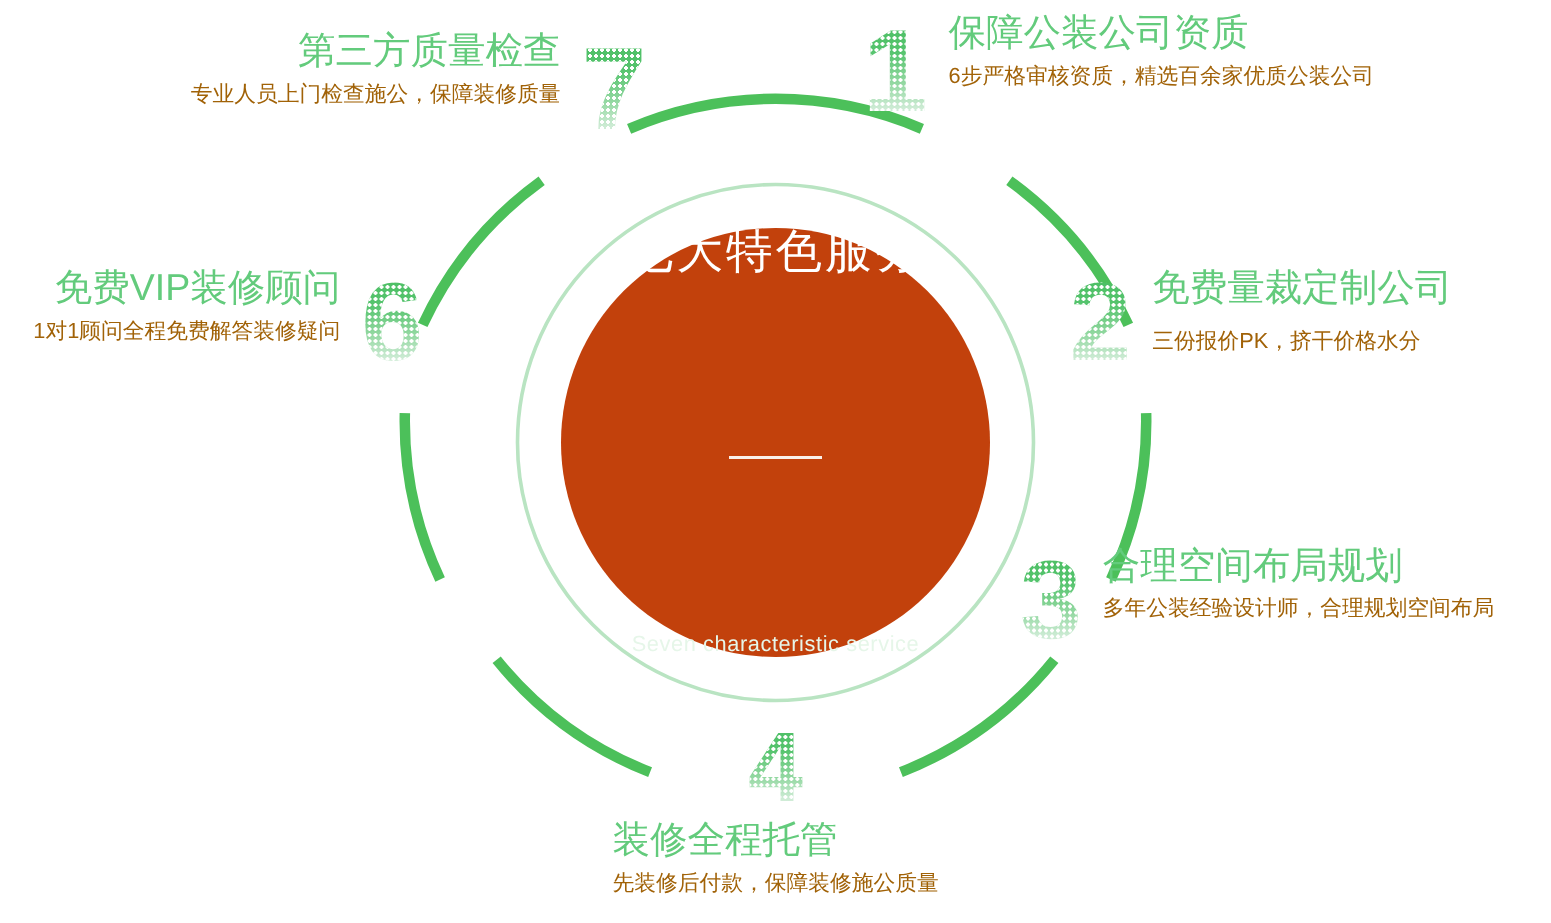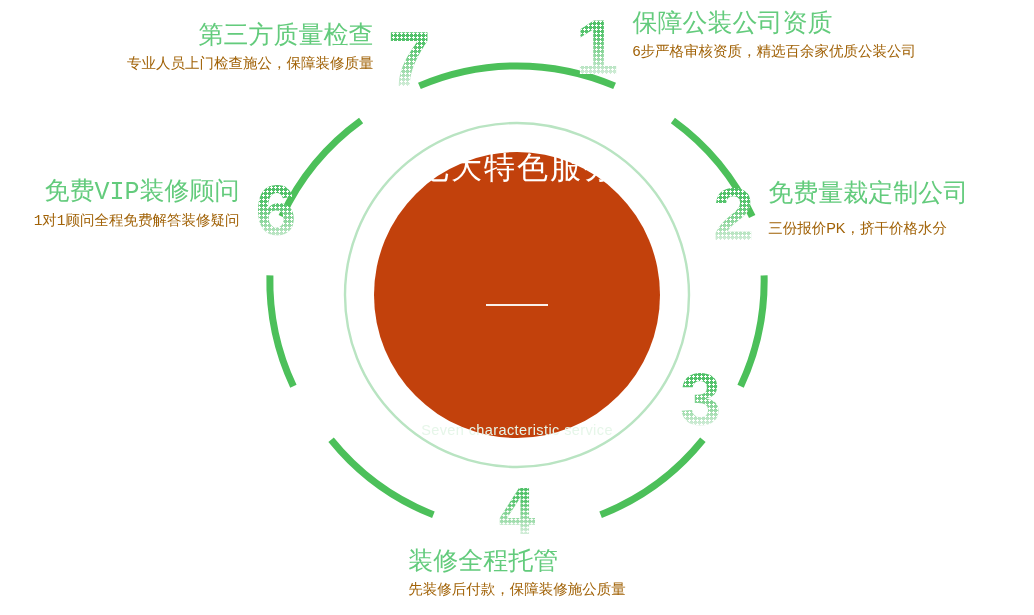--- a/index.html
+++ b/index.html
@@ -169,32 +169,36 @@
   <div class="item right" style="left:713px;top:178px;">
     <div class="num">2</div>
     <div class="texts">
       <div class="title">免费量裁定制公司</div>
       <div class="desc" style="margin-top:10px;">三份报价PK，挤干价格水分</div>
     </div>
   </div>
 
   <div class="item right" style="left:680px;top:363px;">
     <div class="num">3</div>
+    <div class="texts">
+      <div class="title">合理空间布局规划</div>
+      <div class="desc">多年公装经验设计师，合理规划空间布局</div>
+    </div>
   </div>
 
   <div class="item center" style="left:517px;top:478px;transform:translateX(-50%);">
     <div class="num n4">4</div>
     <div class="texts">
       <div class="title">装修全程托管</div>
       <div class="desc">先装修后付款，保障装修施公质量</div>
     </div>
   </div>
 
 
-  <div class="item left" style="right:736px;top:178px;font-family:Liberation Mono, monospace;">
+  <div class="item left" style="right:752px;top:178px;">
     <div class="texts">
       <div class="title">免费VIP装修顾问</div>
       <div class="desc">1对1顾问全程免费解答装修疑问</div>
     </div>
     <div class="num">6</div>
   </div>
 
   <div class="item left" style="right:603px;top:8px;margin-top:12px;">
     <div class="texts">
       <div class="title">第三方质量检查</div>

